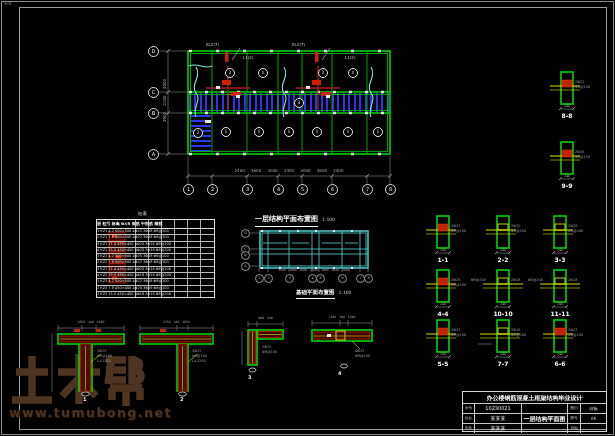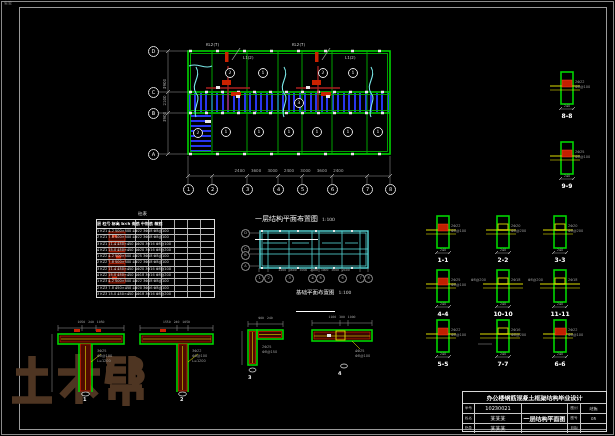--- a/index.html
+++ b/index.html
@@ -49,21 +49,21 @@
        font-size:5px;line-height:9px;text-align:center;background:#000;}
   .bubf{z-index:5;width:7px;height:7px;border:1px solid #999;border-radius:50%;color:#bbb;
        font-size:3.5px;line-height:7px;text-align:center;background:#000;}
   .slab{z-index:5;width:8px;height:8px;border:1px solid #e8e8e8;border-radius:50%;color:#eee;
        font-size:4.5px;line-height:8px;text-align:center;background:#000;}
   .dimt{z-index:5;color:#aaa;font-size:4px;white-space:nowrap;word-spacing:5px;text-align:center;}
   .note{z-index:5;color:#cfcfcf;font-size:4px;white-space:nowrap;}
   .seclab{z-index:5;width:28px;color:#fff;font-size:6px;font-weight:bold;text-align:center;}
   .detlab{z-index:5;color:#eee;font-size:5px;font-weight:bold;}
   .figtitle{z-index:5;white-space:nowrap;}
-  .figtitle .tt{color:#fff;font-size:7px;font-weight:normal;border-bottom:1.5px solid #fff;padding-bottom:16px;}
+  .figtitle .tt{color:#fff;font-size:7px;font-weight:bold;border-bottom:1.5px solid #fff;padding-bottom:3px;}
   .figtitle .sc{color:#ccc;font-size:4.5px;margin-left:4px;}
   .figtitle2 .tt{font-size:5.5px;border-bottom:1px solid #fff;}
   
   #ctable{left:96px;top:219px;width:117px;z-index:5;border:1px solid #ddd;}
   #ctable .hd{height:8px;line-height:8px;border-bottom:1px solid #ddd;color:#fff;font-size:4px;
       font-weight:bold;overflow:hidden;white-space:nowrap;
       background:repeating-linear-gradient(90deg,transparent 0 12.5px,#aaa 12.5px 13px);}
   #ctable .rw{height:5.3px;line-height:5.3px;border-bottom:1px solid #bbb;color:#ddd;font-size:3.5px;
       overflow:hidden;white-space:nowrap;
       background:repeating-linear-gradient(90deg,transparent 0 12.5px,#aaa 12.5px 13px);}
@@ -95,20 +95,21 @@
   <div class="abs" id="wm" title="土木帮">
     <svg width="170" height="90" viewBox="0 0 170 66">
 
       <path class="wm" d="M32 4 V48 M16 20 H48 M12 48 H52"></path>
 
       <path class="wm" d="M79 2 V52 M58 20 H100 M79 26 L62 44 M79 26 L96 44"></path>
 
       <path class="wm" d="M106 8 H126 M106 18 H126 M106 28 H126 M112 4 L108 32 M132 4 V32 M132 8 C142 8 142 18 132 18 M132 18 C144 18 144 30 132 30 M110 36 H142 M126 36 V54 M112 36 V48 M140 36 V48"></path>
     </svg>
   </div>
+  <div class="abs" id="wm-site">www.tumubong.net</div>
 
   <div class="abs hatch-corridor"></div>
   <div class="abs hatch-stair"></div>
 
   <svg id="linework" class="abs" width="615" height="436" viewBox="0 0 615 436">
 
     <g>
       <rect class="gr1" x="188" y="51" width="202" height="103"></rect>
       <rect class="gr2" x="190.5" y="53.5" width="197" height="98"></rect>
       <path class="gr1" d="M188 92 H390 M188 113 H390"></path>

